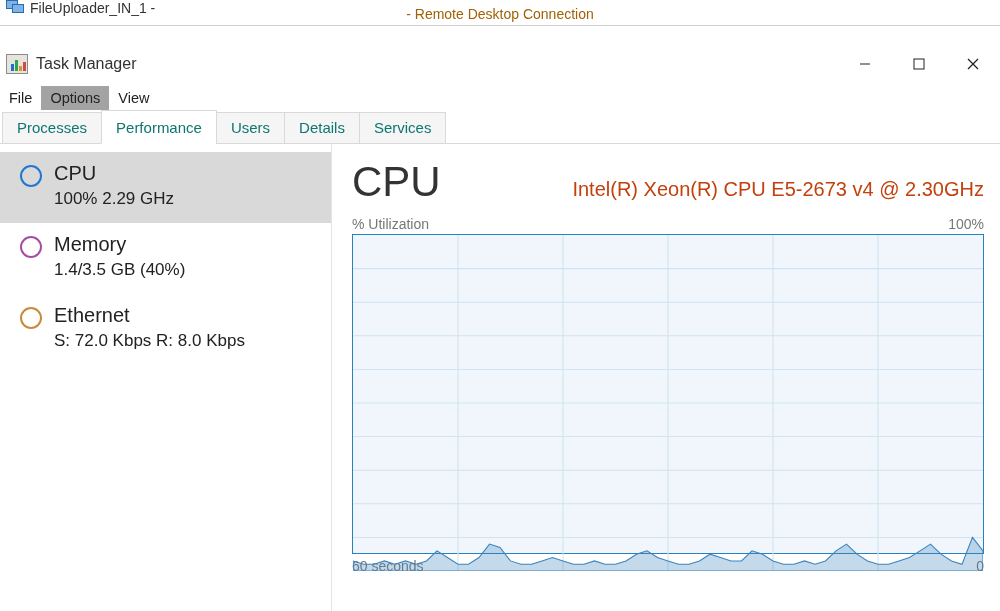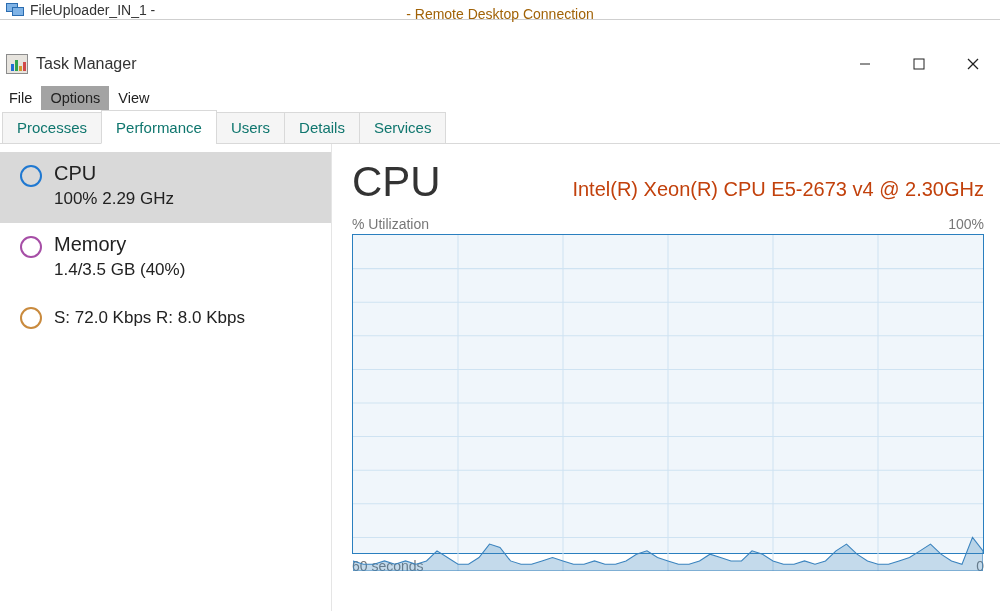--- a/index.html
+++ b/index.html
@@ -1,22 +1,22 @@
 <!DOCTYPE html>
 <html><head>
 <meta charset="utf-8">
 <style>
   * { box-sizing: border-box; margin: 0; padding: 0; font-family: "Segoe UI", Arial, sans-serif; }
   html, body { width: 1000px; height: 611px; background: #fff; overflow: hidden; }
 
   
   .rdp-bar {
-    height: 20px;
-    display: flex;
-    align-items: center;
+    height: 26px;
+    display: flex;
+    align-items: flex-start;
     padding: 0 6px;
     border-bottom: 1px solid #cfcfcf;
     font-size: 14px;
     color: #333;
   }
   .rdp-icon { width: 18px; height: 14px; margin-right: 6px; position: relative; }
   .rdp-icon .mon1 { position:absolute; left:0; top:0; width:12px; height:9px; border:1px solid #2b6cb0; background:#7fb3e6; }
   .rdp-icon .mon2 { position:absolute; left:6px; top:4px; width:12px; height:9px; border:1px solid #2b6cb0; background:#7fb3e6; }
   .rdp-conn-name { font-size: 14px; }
   .rdp-center {
@@ -248,20 +248,21 @@
       <div class="side-item">
         <div class="side-icon mem"></div>
         <div>
           <div class="side-label">Memory</div>
           <div class="side-sub">1.4/3.5 GB (40%)</div>
         </div>
       </div>
       <div class="side-item">
         <div class="side-icon eth"></div>
         <div>
+          <div class="side-label">Ethernet</div>
           <div class="side-sub">S: 72.0 Kbps  R: 8.0 Kbps</div>
         </div>
       </div>
     </div>
 
     <div class="tm-main">
       <div class="main-head">
         <h1>CPU</h1>
         <div class="cpu-desc">Intel(R) Xeon(R) CPU E5-2673 v4 @ 2.30GHz</div>
       </div>

